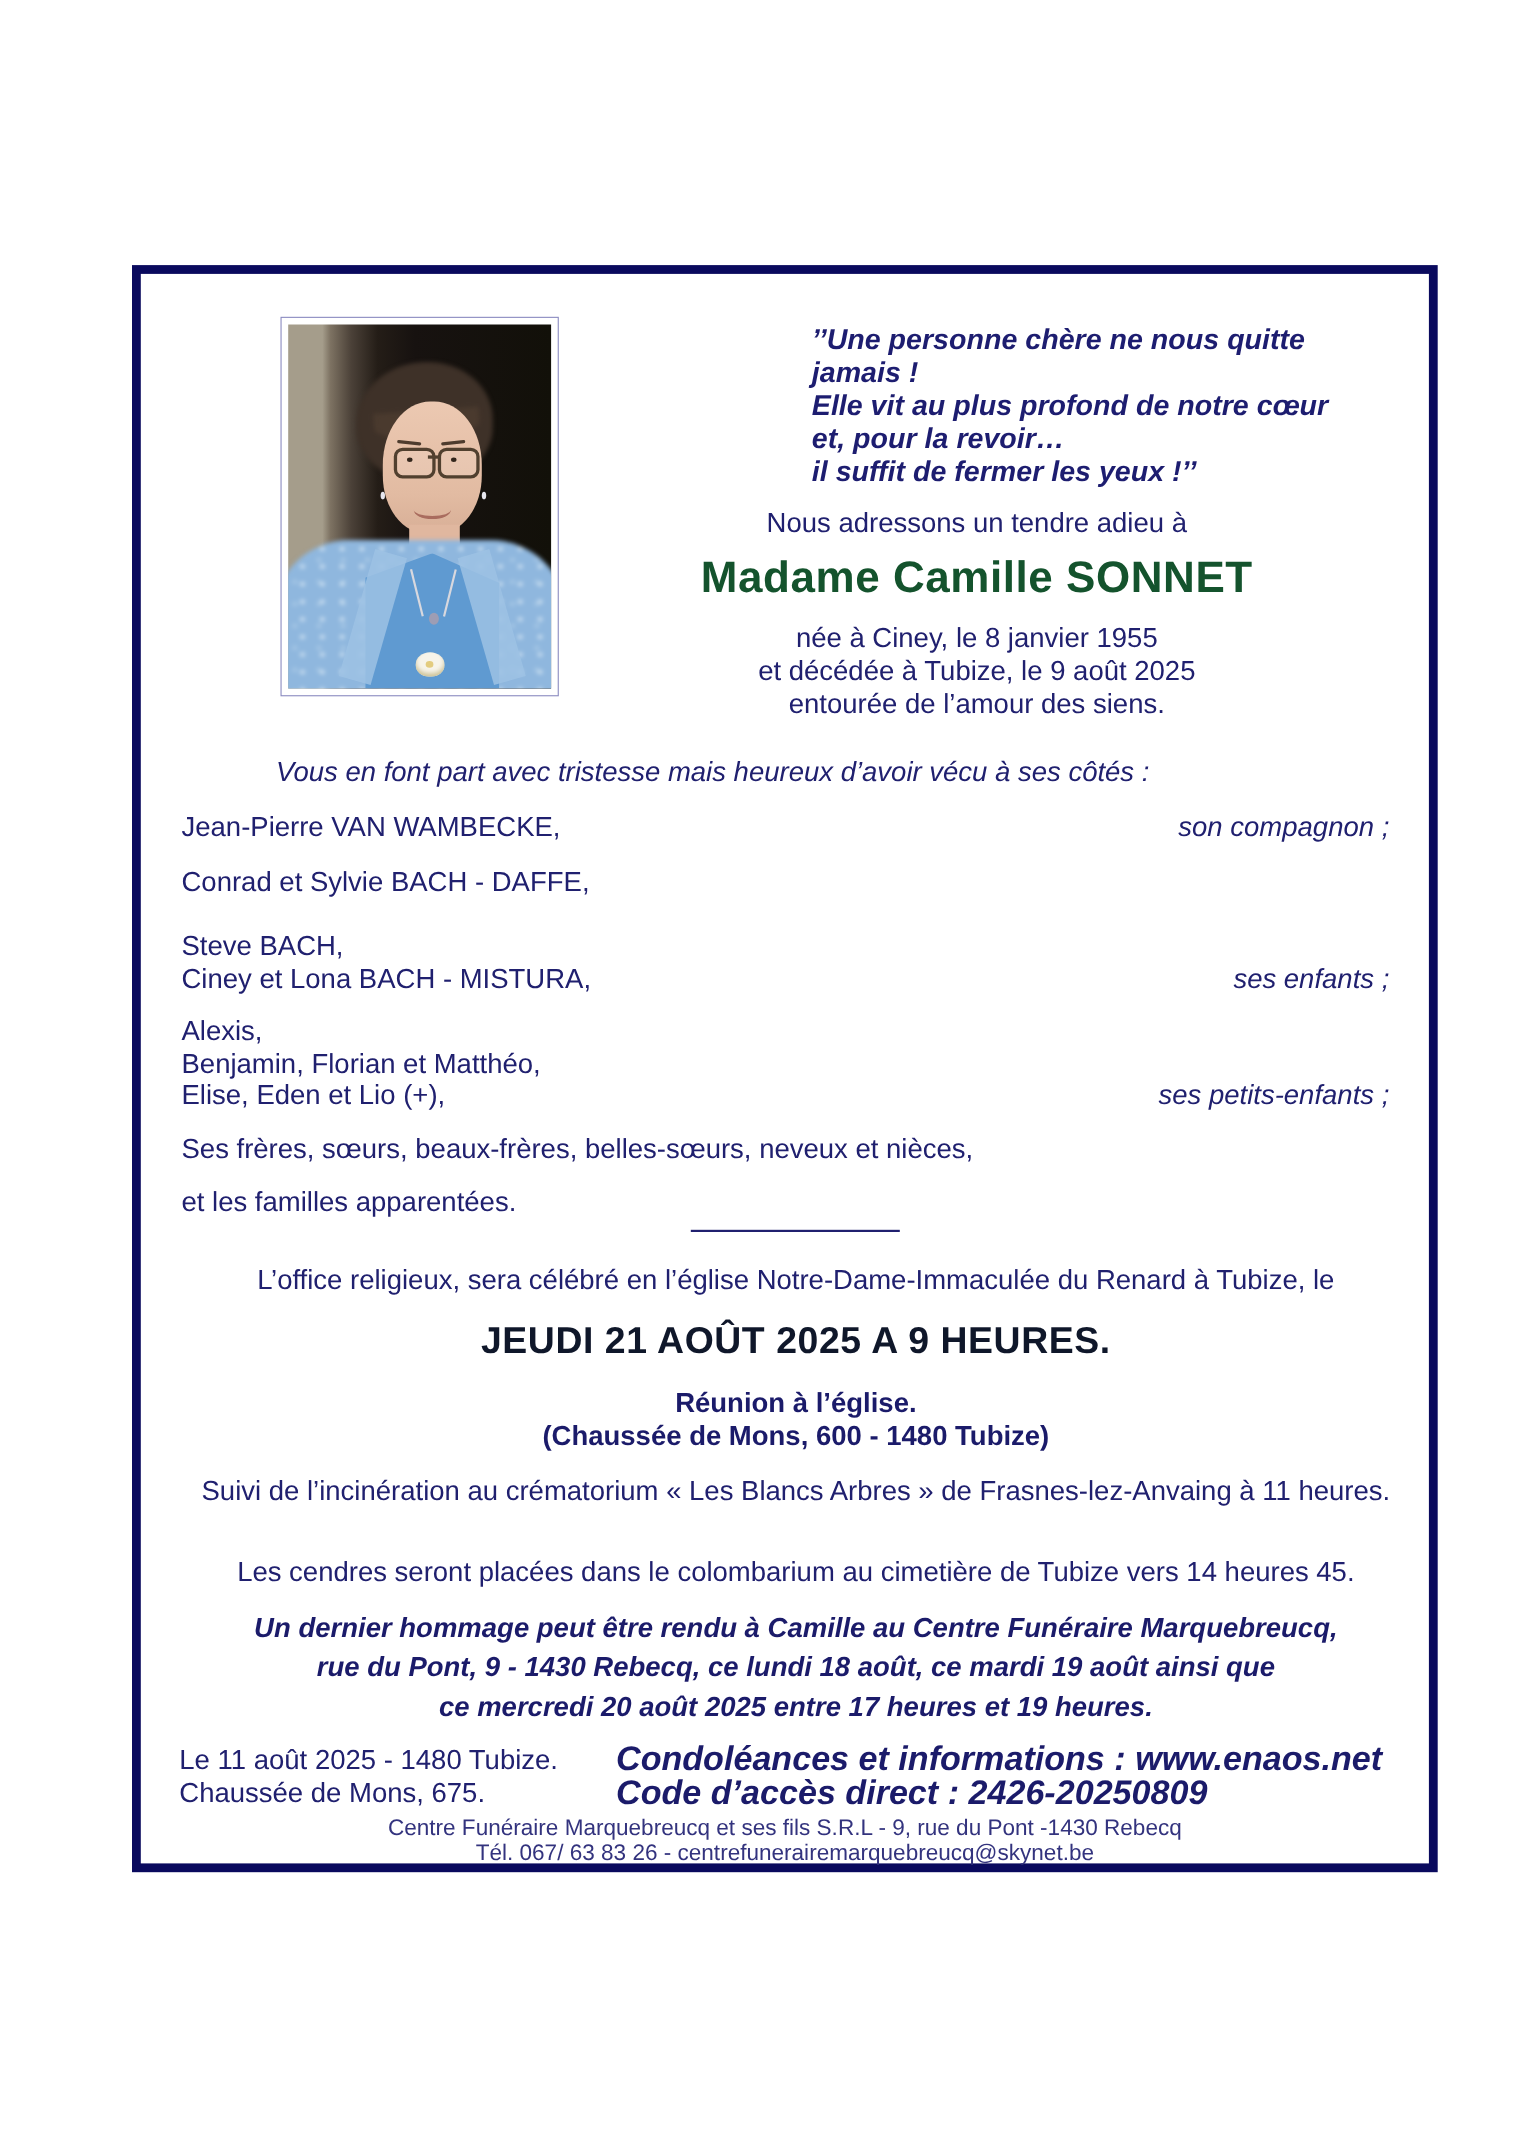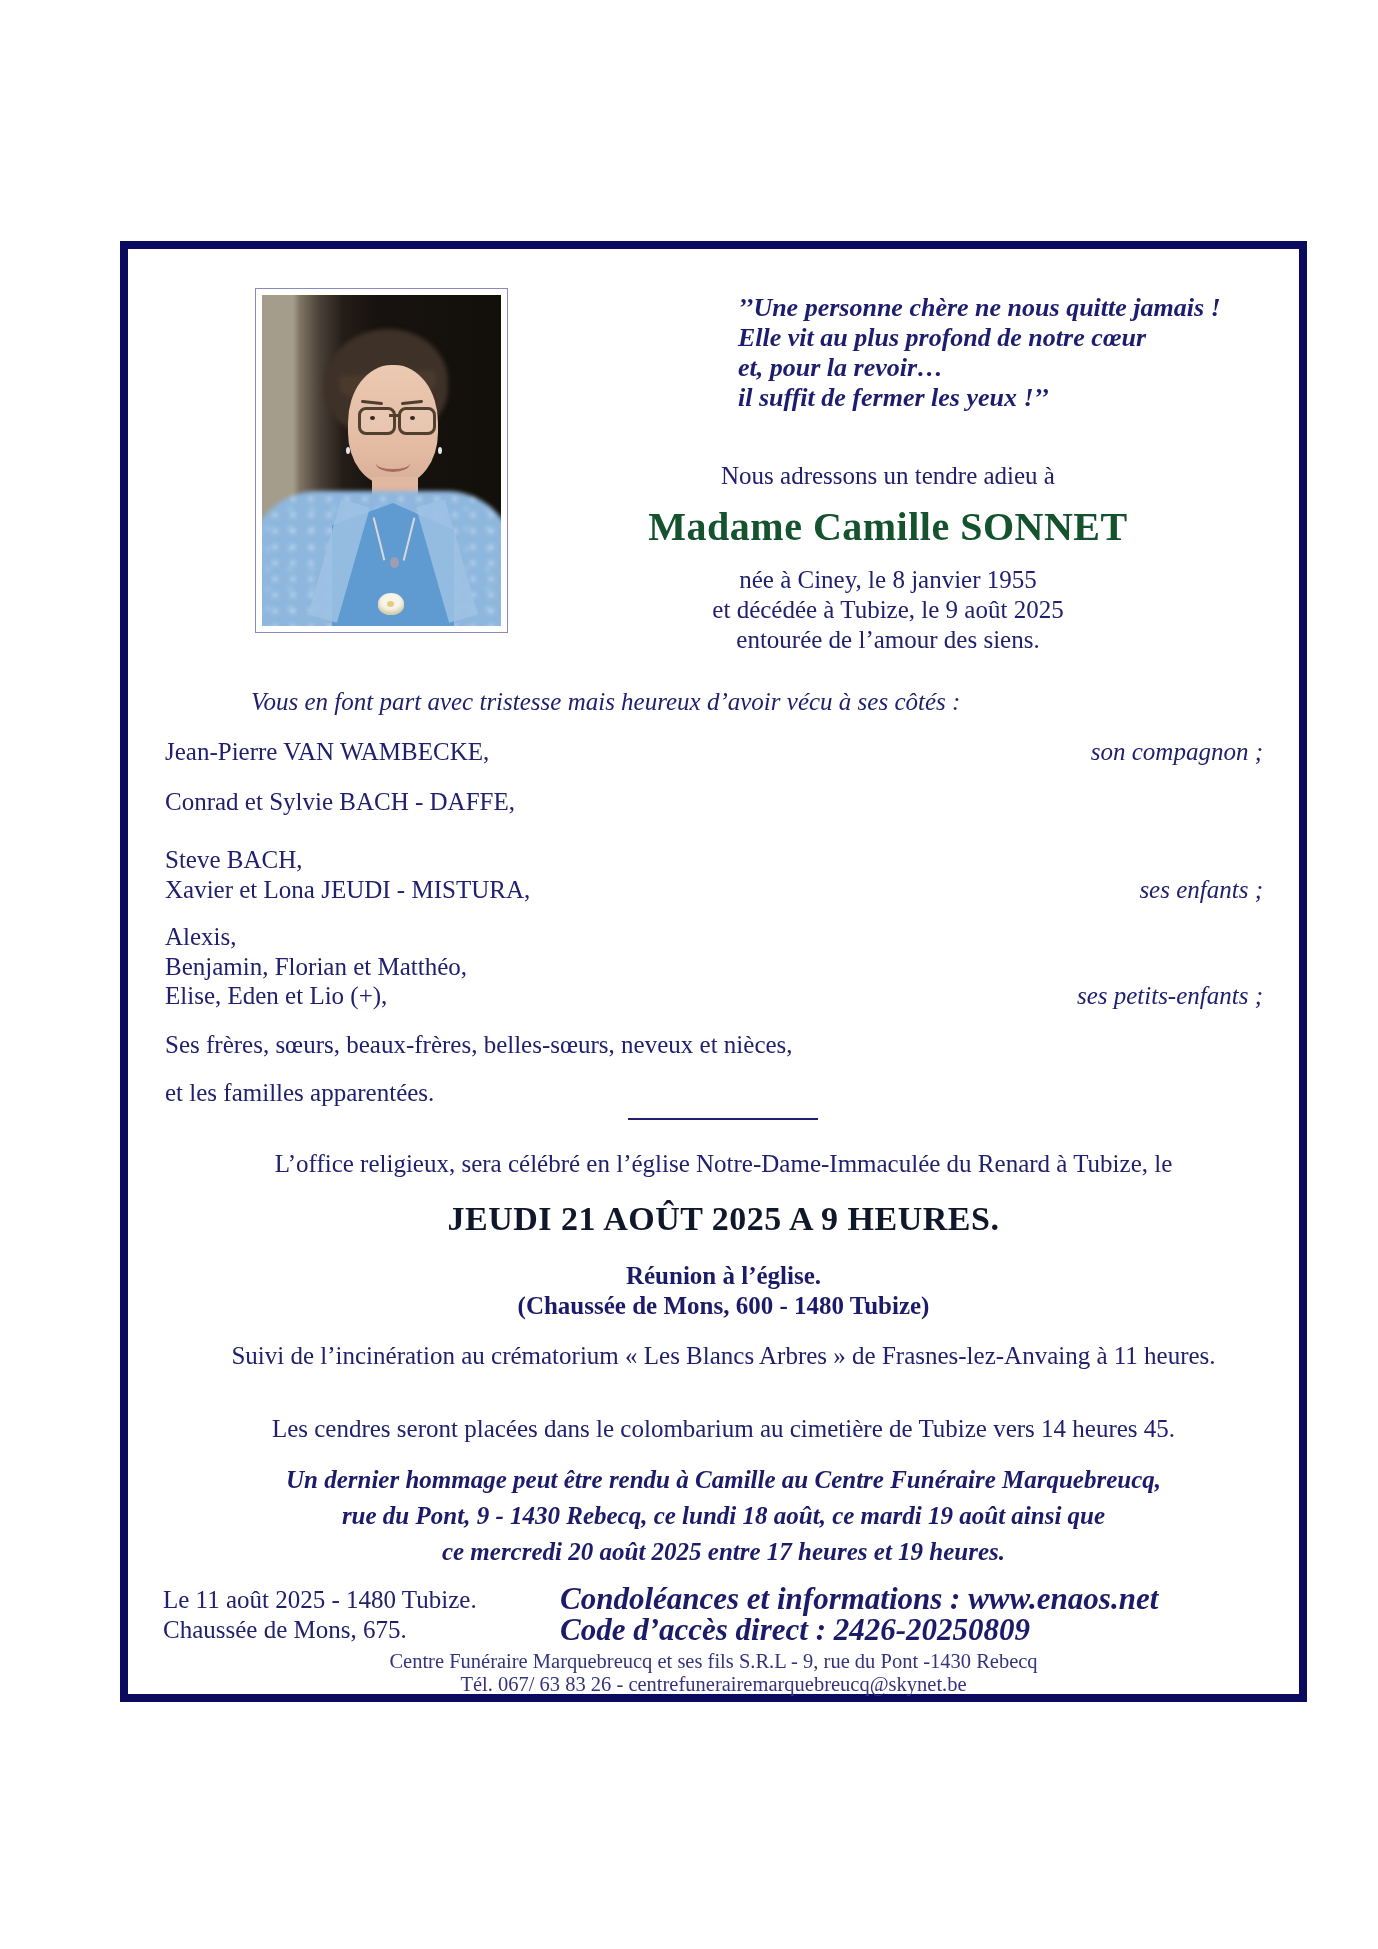--- a/index.html
+++ b/index.html
@@ -1,20 +1,20 @@
 <!DOCTYPE html>
 <html><head>
 <meta charset="utf-8">
 <style>
   html,body{margin:0;padding:0;background:#ffffff;}
   .page{
     position:relative;
     width:1378px;height:1949px;
     background:#ffffff;
-    font-family:Liberation Serif, serif;
+    font-family:Liberation Sans, sans-serif;
     color:#20206f;
     overflow:hidden;
   }
   .frame{
     position:absolute;left:120px;top:241px;width:1187px;height:1461px;
     border:8px solid #0a0a5e;box-sizing:border-box;background:#ffffff;
   }
   .abs{position:absolute;}
   
   .photo-box{
@@ -151,21 +151,21 @@
   </div>
   <div class="abs fam-row" style="top:788px;">
     <span>Conrad et Sylvie BACH - DAFFE,</span>
     <span class="fam-role"></span>
   </div>
   <div class="abs fam-row" style="top:846px;">
     <span>Steve BACH,</span>
     <span class="fam-role"></span>
   </div>
   <div class="abs fam-row" style="top:876px;">
-    <span>Xavier et Lona JEUDI - MISTURA,</span>
+    <span>Ciney et Lona BACH - MISTURA,</span>
     <span class="fam-role">ses enfants ;</span>
   </div>
   <div class="abs fam-row" style="top:923px;">
     <span>Alexis,</span>
     <span class="fam-role"></span>
   </div>
   <div class="abs fam-row" style="top:953px;">
     <span>Benjamin, Florian et Matthéo,</span>
     <span class="fam-role"></span>
   </div>

